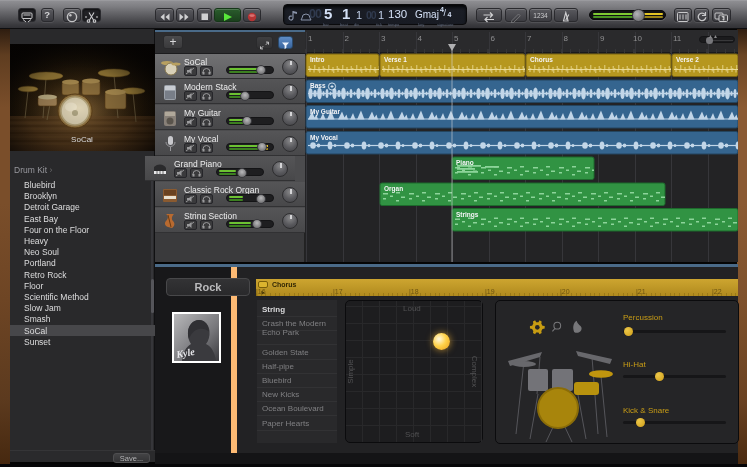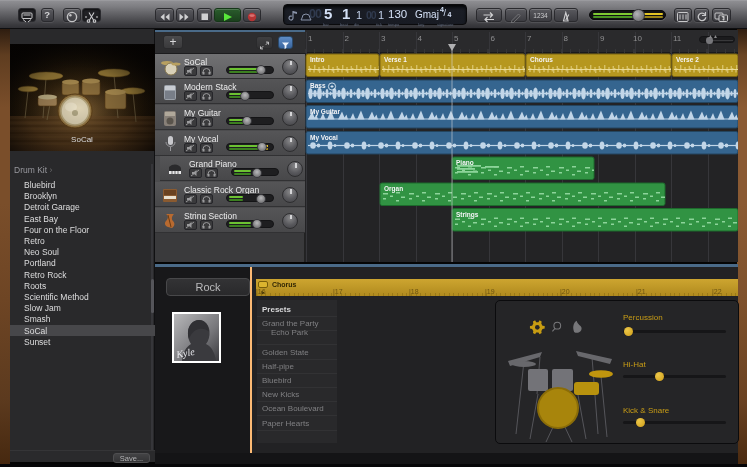--- a/index.html
+++ b/index.html
@@ -30,21 +30,21 @@
 .pan{position:absolute;left:127px;top:5px;width:16px;height:16px;border-radius:50%;background:radial-gradient(circle at 50% 28%,#88888a,#5a5a5e 55%,#404044);border:1px solid #2e2e30;}
 .pan:after{content:"";position:absolute;left:7px;top:1px;width:1.6px;height:4.5px;background:#d6d6d8;}
 
 #tl{left:305px;top:30px;width:433px;height:232px;background:#232325;}
 #ruler{position:absolute;left:0;top:0;width:433px;height:23px;background:#2a2a2c;border-bottom:1px solid #1a1a1c;}
 .rnum{position:absolute;top:4px;font-size:8px;color:#8e8e90;}
 .grid{position:absolute;top:0;width:1px;height:232px;background:#36363a;}
 
 #bdiv{left:155px;top:264px;width:583px;height:2.5px;background:#4a6a88;}
 #bed{left:155px;top:266.5px;width:583px;height:188.5px;background:#222224;}
-#rockpan{position:absolute;left:0;top:0;width:97px;height:188.5px;background:#18181a;border-right:2px solid #fdba74;}
+#rockpan{position:absolute;left:0;top:0;width:82px;height:188.5px;background:#18181a;border-right:6px solid #fdba74;font-weight:bold;}
 #bruler{position:absolute;left:101px;top:12px;width:482px;height:17.5px;background:linear-gradient(#cda530,#b08a1e);}
 .brnum{position:absolute;top:9px;font-size:7px;color:#6d5410;}
 #presets{position:absolute;left:102px;top:33.5px;width:80px;height:143px;background:#29292b;}
 .prow{position:absolute;left:5px;font-size:8px;color:#808083;white-space:nowrap;}
 #xy{position:absolute;left:190px;top:33.5px;width:138px;height:143px;background:#1d1d1f;border-radius:5px;border:1px solid #0b0b0d;}
 .xylab{position:absolute;font-size:8px;color:#515153;}
 #dpan{position:absolute;left:340px;top:33.5px;width:244px;height:144px;background:#252527;border-radius:5px;border:1px solid #0b0b0d;}
 .dslider{position:absolute;width:103px;height:3px;background:#161618;border-radius:2px;}
 .dknob{position:absolute;top:-3px;width:9px;height:9px;border-radius:50%;background:radial-gradient(circle at 3px 3px,#edc84a,#cf9d18);}
 .dlab{position:absolute;font-size:8px;color:#c99d16;}
@@ -235,25 +235,25 @@
  <div class="abs" style="left:4px;top:136px;font-size:8.5px;color:#98989e;">Drum Kit <span style="color:#6a6a6c;">›</span></div>
  <div class="abs" style="left:141px;top:135px;width:2px;height:286px;background:#36363a;"></div>
  <div class="abs" style="left:140.5px;top:250px;width:3px;height:34px;border-radius:2px;background:#55555a;"></div>
 </div>
 <div id="liblist">
     <div class="libitem" style="top:180px;">Bluebird</div>
     <div class="libitem" style="top:191.2px;">Brooklyn</div>
     <div class="libitem" style="top:202.4px;">Detroit Garage</div>
     <div class="libitem" style="top:213.6px;">East Bay</div>
     <div class="libitem" style="top:224.8px;">Four on the Floor</div>
-    <div class="libitem" style="top:236px;">Retro</div>
+    <div class="libitem" style="top:236px;">Heavy</div>
     <div class="libitem" style="top:247.2px;">Neo Soul</div>
     <div class="libitem" style="top:258.4px;">Portland</div>
     <div class="libitem" style="top:269.6px;">Retro Rock</div>
-    <div class="libitem" style="top:280.8px;">Roots</div>
+    <div class="libitem" style="top:280.8px;">Floor</div>
     <div class="libitem" style="top:292px;">Scientific Method</div>
     <div class="libitem" style="top:303.2px;">Slow Jam</div>
     <div class="libitem" style="top:314.4px;">Smash</div>
     <div class="abs" style="left:10px;top:325px;width:145px;height:11.2px;background:#47474a;"></div>
     <div class="libitem" style="top:325.6px;">SoCal</div>
     <div class="libitem" style="top:336.79999999999995px;">Sunset</div>
   </div>
 
 <div class="abs" style="left:10px;top:450px;width:145px;height:12px;background:#2a2a2c;border-top:1px solid #353537;">
  <div class="abs" style="left:103px;top:1.5px;width:37px;height:10px;background:linear-gradient(#434345,#333335);border:1px solid #4e4e50;border-radius:3px;font-size:7.5px;color:#b4b4b6;text-align:center;line-height:9px;">Save...</div>
@@ -365,21 +365,21 @@
         </svg></div>
       <div class="sgroove">
         <div class="meter" style="width:29px;"></div>
         <div class="meter2" style="width:29px;"></div>
         <div class="abs" style="left:31px;top:1px;width:10px;height:2px;background:#e0c030;"></div>
         <div class="abs" style="left:31px;top:4px;width:10px;height:2px;background:#a08618;"></div>
         <div class="sknob" style="left:29.5px;"></div>
       </div>
       <div class="pan"></div>
     </div>
-    <div class="trow" style="top:156.3px;left:160px;position:absolute;padding-left:40px;">
+    <div class="trow" style="top:156.3px;left:145px;position:absolute;padding-left:40px;">
       <div class="abs" style="left:4px;top:3px;"><svg width="22" height="20">
           <path d="M5 15 L5 8 C9 4 15 5 17 9 L17 15 Z" fill="#2a2a2c"></path>
           <rect x="5" y="12" width="12" height="3" fill="#e8e8ea"></rect>
           <g stroke="#333" stroke-width="0.7">
             <line x1="8" y1="12" x2="8" y2="15"></line>
             <line x1="11" y1="12" x2="11" y2="15"></line>
             <line x1="14" y1="12" x2="14" y2="15"></line>
           </g>
         </svg></div>
       <div class="tname">Grand Piano</div>
@@ -755,39 +755,47 @@
   <div class="brnum" style="left:0px;">|16</div>
       <div class="brnum" style="left:77px;">|17</div>
       <div class="brnum" style="left:153px;">|18</div>
       <div class="brnum" style="left:229px;">|19</div>
       <div class="brnum" style="left:304px;">|20</div>
       <div class="brnum" style="left:380px;">|21</div>
       <div class="brnum" style="left:456px;">|22</div>
   <div class="abs" style="left:0;top:14.5px;width:482px;height:3px;background:repeating-linear-gradient(90deg,#8a6c12 0,#8a6c12 1px,transparent 1px,transparent 4.7px);opacity:.6;"></div>
  </div>
  <div id="presets">
-      <div class="prow" style="top:5px;color:#d8d8da;font-weight:bold;">Presets</div>
+      <div class="prow" style="top:5px;color:#d8d8da;font-weight:bold;">String</div>
       <div class="abs" style="left:0;top:16px;width:80px;height:1px;background:#323234;"></div>
-      <div class="prow" style="top:19.2px;">Grand the Party</div>
+      <div class="prow" style="top:19.2px;">Crash the Modern</div>
       <div class="abs" style="left:0;top:30.2px;width:80px;height:1px;background:#323234;"></div>
-      <div class="prow" style="top:28px;margin-left:9px;">Echo Park</div>
+      <div class="prow" style="top:28px;">Echo Park</div>
       <div class="abs" style="left:0;top:44.4px;width:80px;height:1px;background:#323234;"></div>
       <div class="prow" style="top:47.599999999999994px;">Golden State</div>
       <div class="abs" style="left:0;top:58.599999999999994px;width:80px;height:1px;background:#323234;"></div>
       <div class="prow" style="top:61.8px;">Half-pipe</div>
       <div class="abs" style="left:0;top:72.8px;width:80px;height:1px;background:#323234;"></div>
       <div class="prow" style="top:76px;">Bluebird</div>
       <div class="abs" style="left:0;top:87px;width:80px;height:1px;background:#323234;"></div>
       <div class="prow" style="top:90.19999999999999px;">New Kicks</div>
       <div class="abs" style="left:0;top:101.19999999999999px;width:80px;height:1px;background:#323234;"></div>
       <div class="prow" style="top:104.39999999999999px;">Ocean Boulevard</div>
       <div class="abs" style="left:0;top:115.39999999999999px;width:80px;height:1px;background:#323234;"></div>
       <div class="prow" style="top:118.6px;">Paper Hearts</div>
       <div class="abs" style="left:0;top:129.6px;width:80px;height:1px;background:#323234;"></div>
     </div>
+ <div id="xy">
+  <div class="abs" style="left:0;top:0;width:136px;height:141px;background:repeating-linear-gradient(90deg,transparent 0,transparent 16px,#28282a 16px,#28282a 17px),repeating-linear-gradient(0deg,transparent 0,transparent 16px,#28282a 16px,#28282a 17px);"></div>
+  <div class="xylab" style="left:57px;top:3px;">Loud</div>
+  <div class="xylab" style="left:59px;top:129px;">Soft</div>
+  <div class="xylab" style="left:-8px;top:66px;transform:rotate(-90deg);">Simple</div>
+  <div class="xylab" style="left:113px;top:66px;transform:rotate(90deg);">Complex</div>
+  <div class="abs" style="left:87px;top:32px;width:17px;height:17px;border-radius:50%;background:radial-gradient(circle at 6px 6px,#fff8e0,#ffd24a 45%,#e89c18);box-shadow:0 0 6px 1px rgba(255,190,60,.5);"></div>
+ </div>
  <div id="dpan">
   <svg class="abs" style="left:32px;top:18px;" width="55" height="16" viewBox="0 0 62 18">
    <g fill="#c79c12">
           <path d="M8 1.5 l1.2 2.2 a5.5 5.5 0 0 1 2.6 0 L13 1.5 l2.4 1.4 -0.4 2.5 a5.5 5.5 0 0 1 1.3 2.2 l2.5 0.4 v2.8 l-2.5 0.4 a5.5 5.5 0 0 1 -1.3 2.2 l0.4 2.5 -2.4 1.4 -1.2-2.2 a5.5 5.5 0 0 1 -2.6 0 L8 17.3 5.6 15.9 6 13.4 a5.5 5.5 0 0 1 -1.3-2.2 L2.2 10.8 V8 l2.5-0.4 A5.5 5.5 0 0 1 6 5.4 L5.6 2.9 Z"></path>
           <circle cx="10.5" cy="9.4" r="2.6" fill="#252527"></circle>
         </g>
    <g stroke="#77777a" fill="none" stroke-width="1.2">
           <circle cx="33" cy="7.5" r="3.8"></circle>
           <line x1="30.2" y1="10.8" x2="27.5" y2="14"></line>
         </g>

